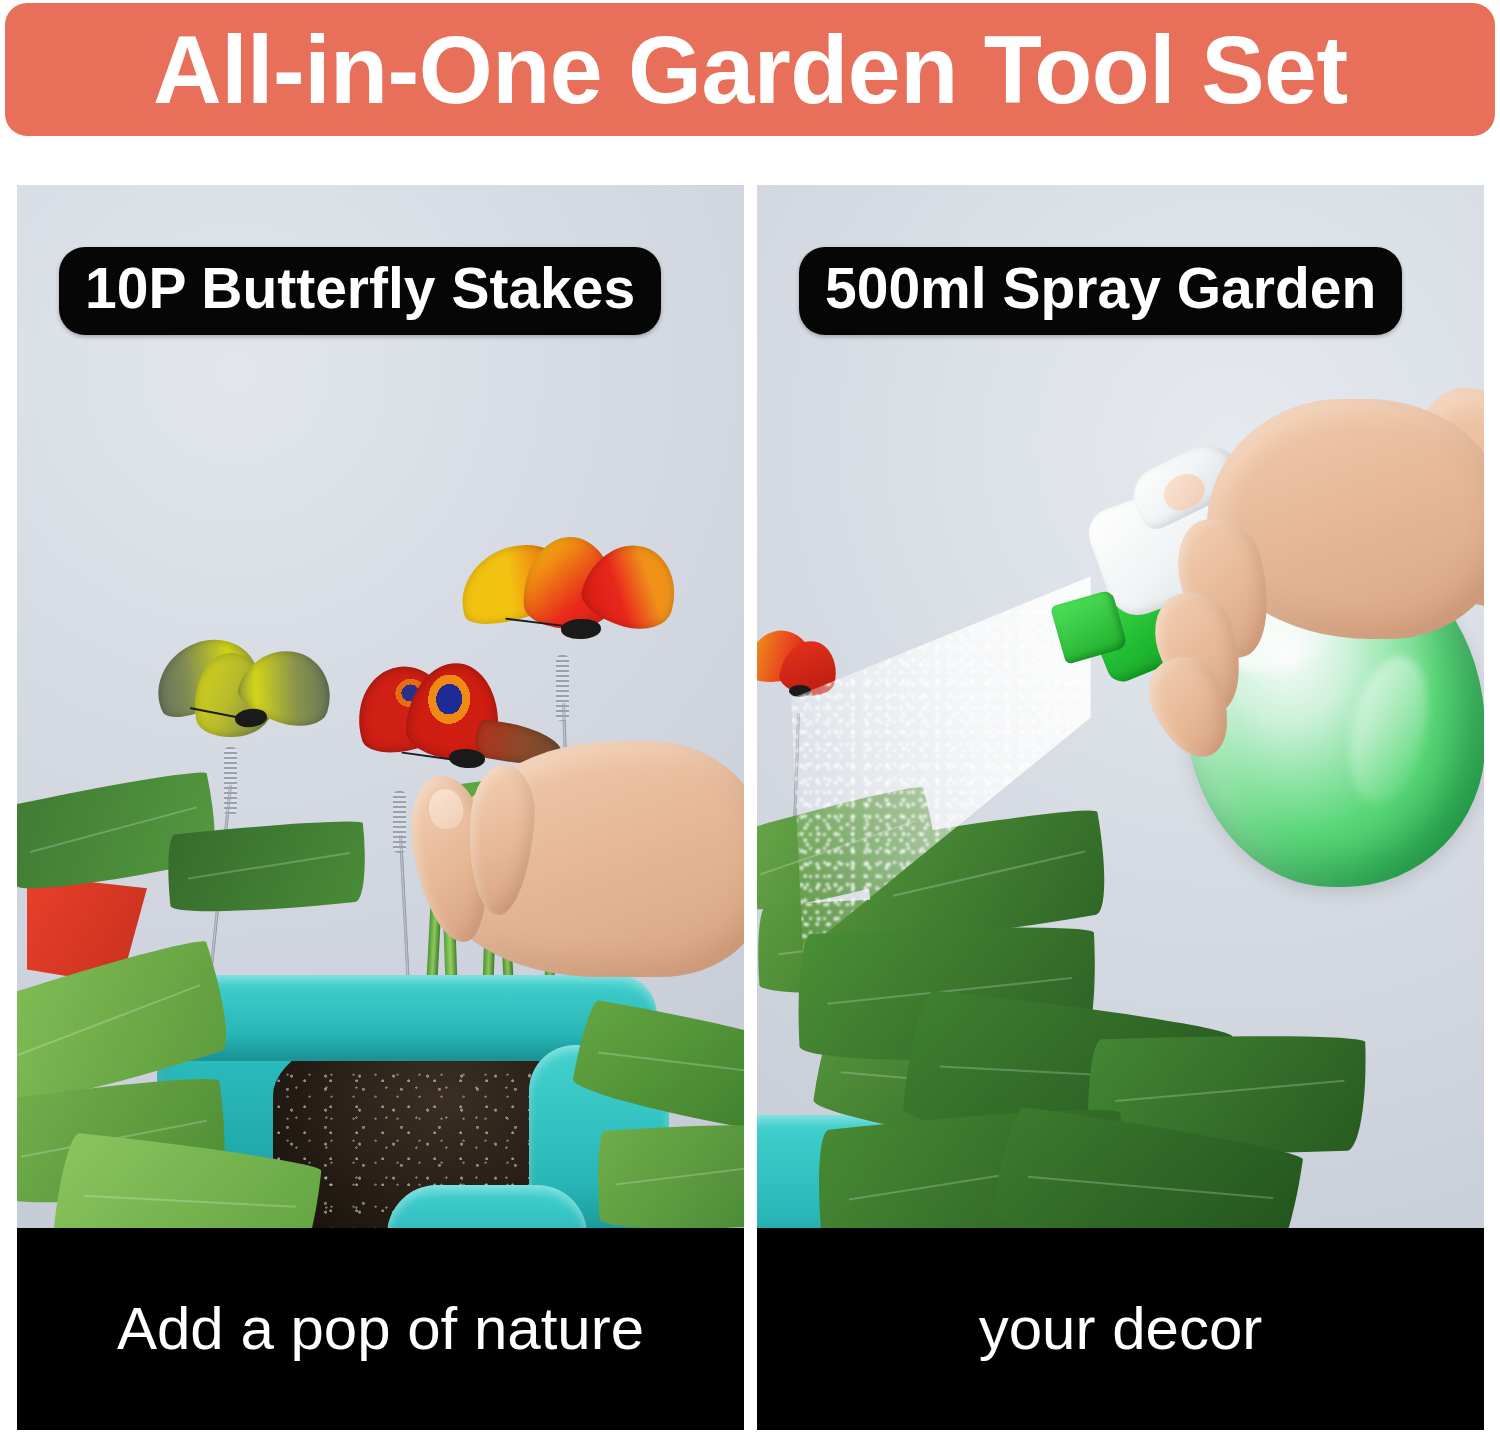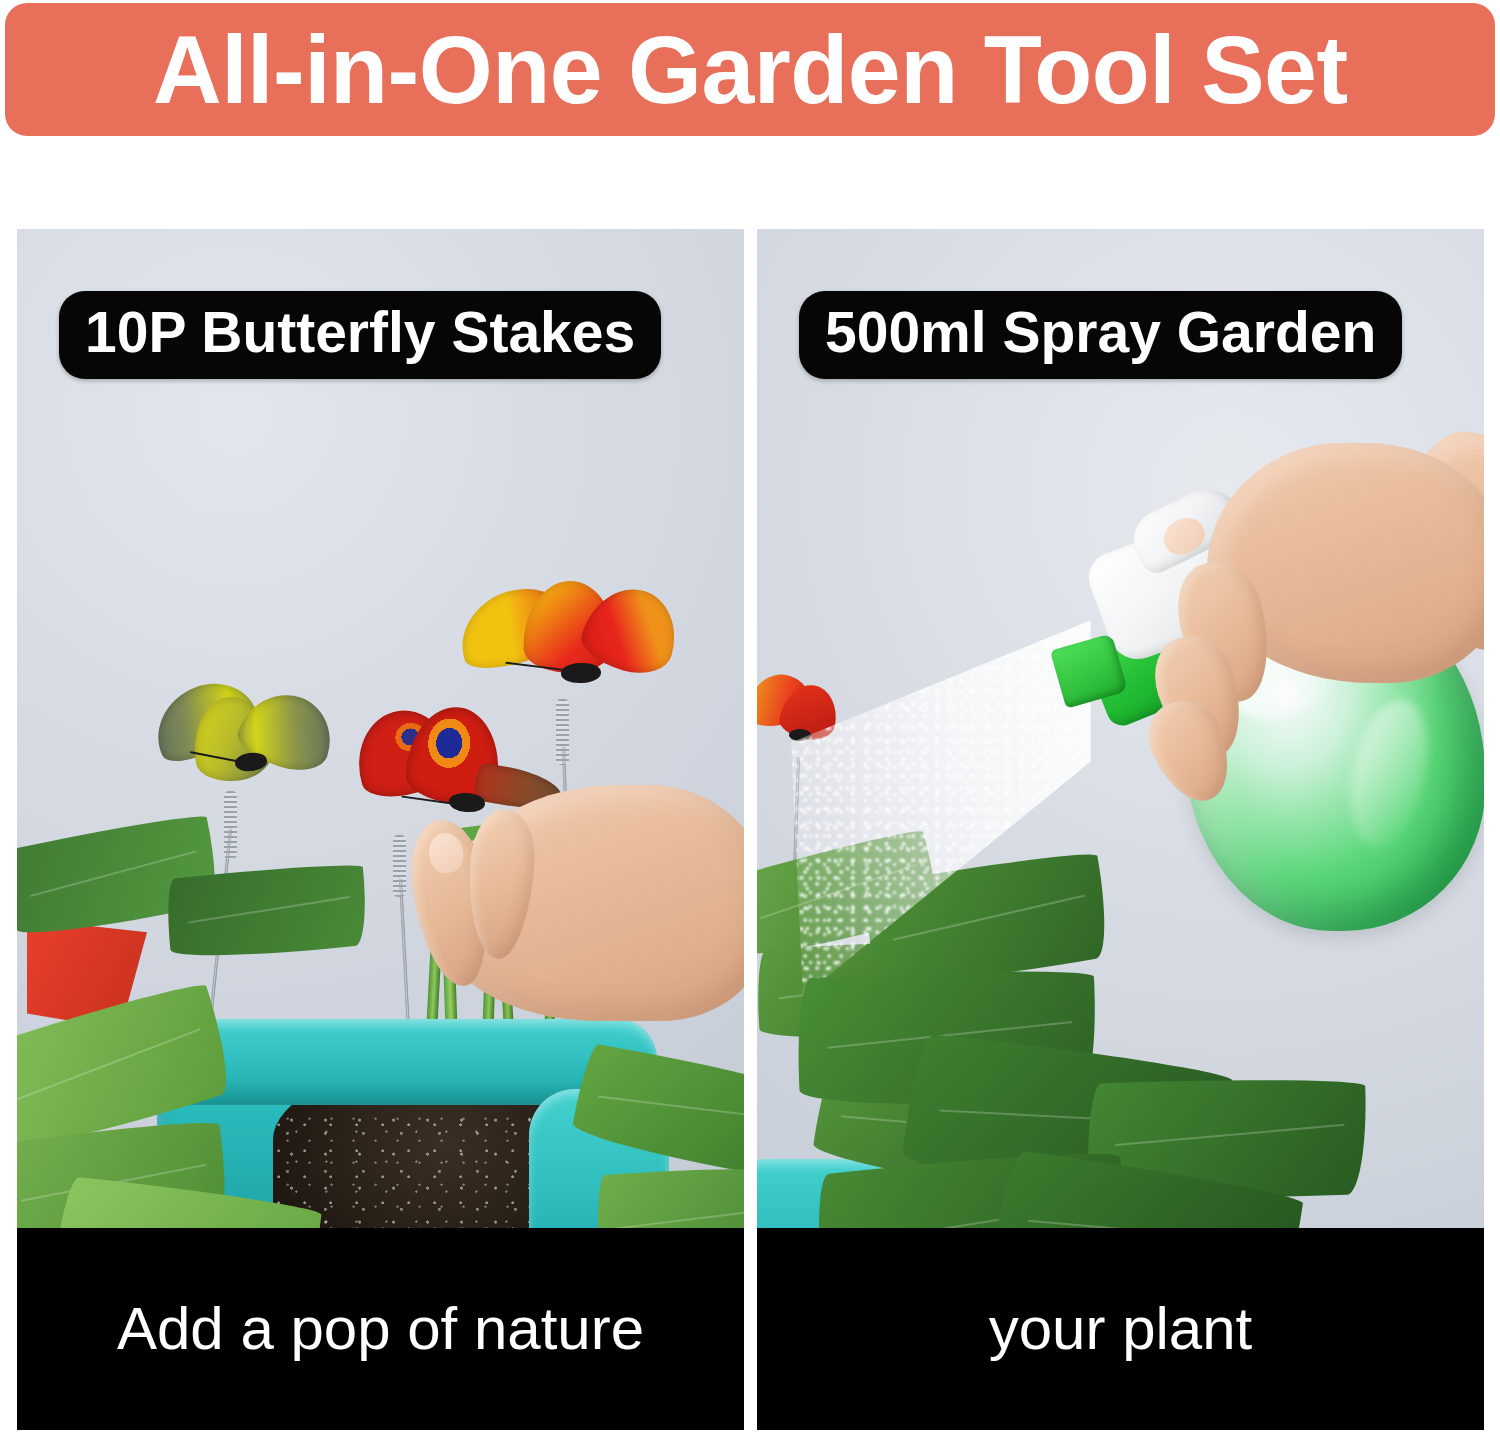--- a/index.html
+++ b/index.html
@@ -50,21 +50,20 @@
   }
   .panel.left  { left: 17px; }
   .panel.right { left: 757px; }
 
   .photo {
     position: absolute;
     left: 0; top: 35px;
     width: 727px; height: 1043px;
     overflow: hidden;
     background: #ccd2dc;
-    margin-top: 44px;
   }
 
   
   .backdrop {
     position: absolute; inset: 0;
     background:
       radial-gradient(circle at 30% 18%, #e2e6ec 0%, #d3d8e1 45%, #c3c9d4 100%);
   }
   .backdrop.right {
     background:
@@ -524,17 +523,17 @@
                   border-radius: 44% 52% 52% 48% / 38% 34% 66% 62%;
                   transform: rotate(-24deg); z-index:30;"></div>
       <div class="nail" style="left:406px; top:290px; width:42px; height:34px; transform: rotate(-28deg); z-index:31;"></div>
 
       <div class="badge">
         <div class="badge-text">500ml Spray Garden</div>
       </div>
     </div>
 
     <div class="caption">
-      <div class="caption-line">your plant</div>
+      <div class="caption-line">your decor</div>
     </div>
   </div>
 
 </div>
 
 </body></html>

